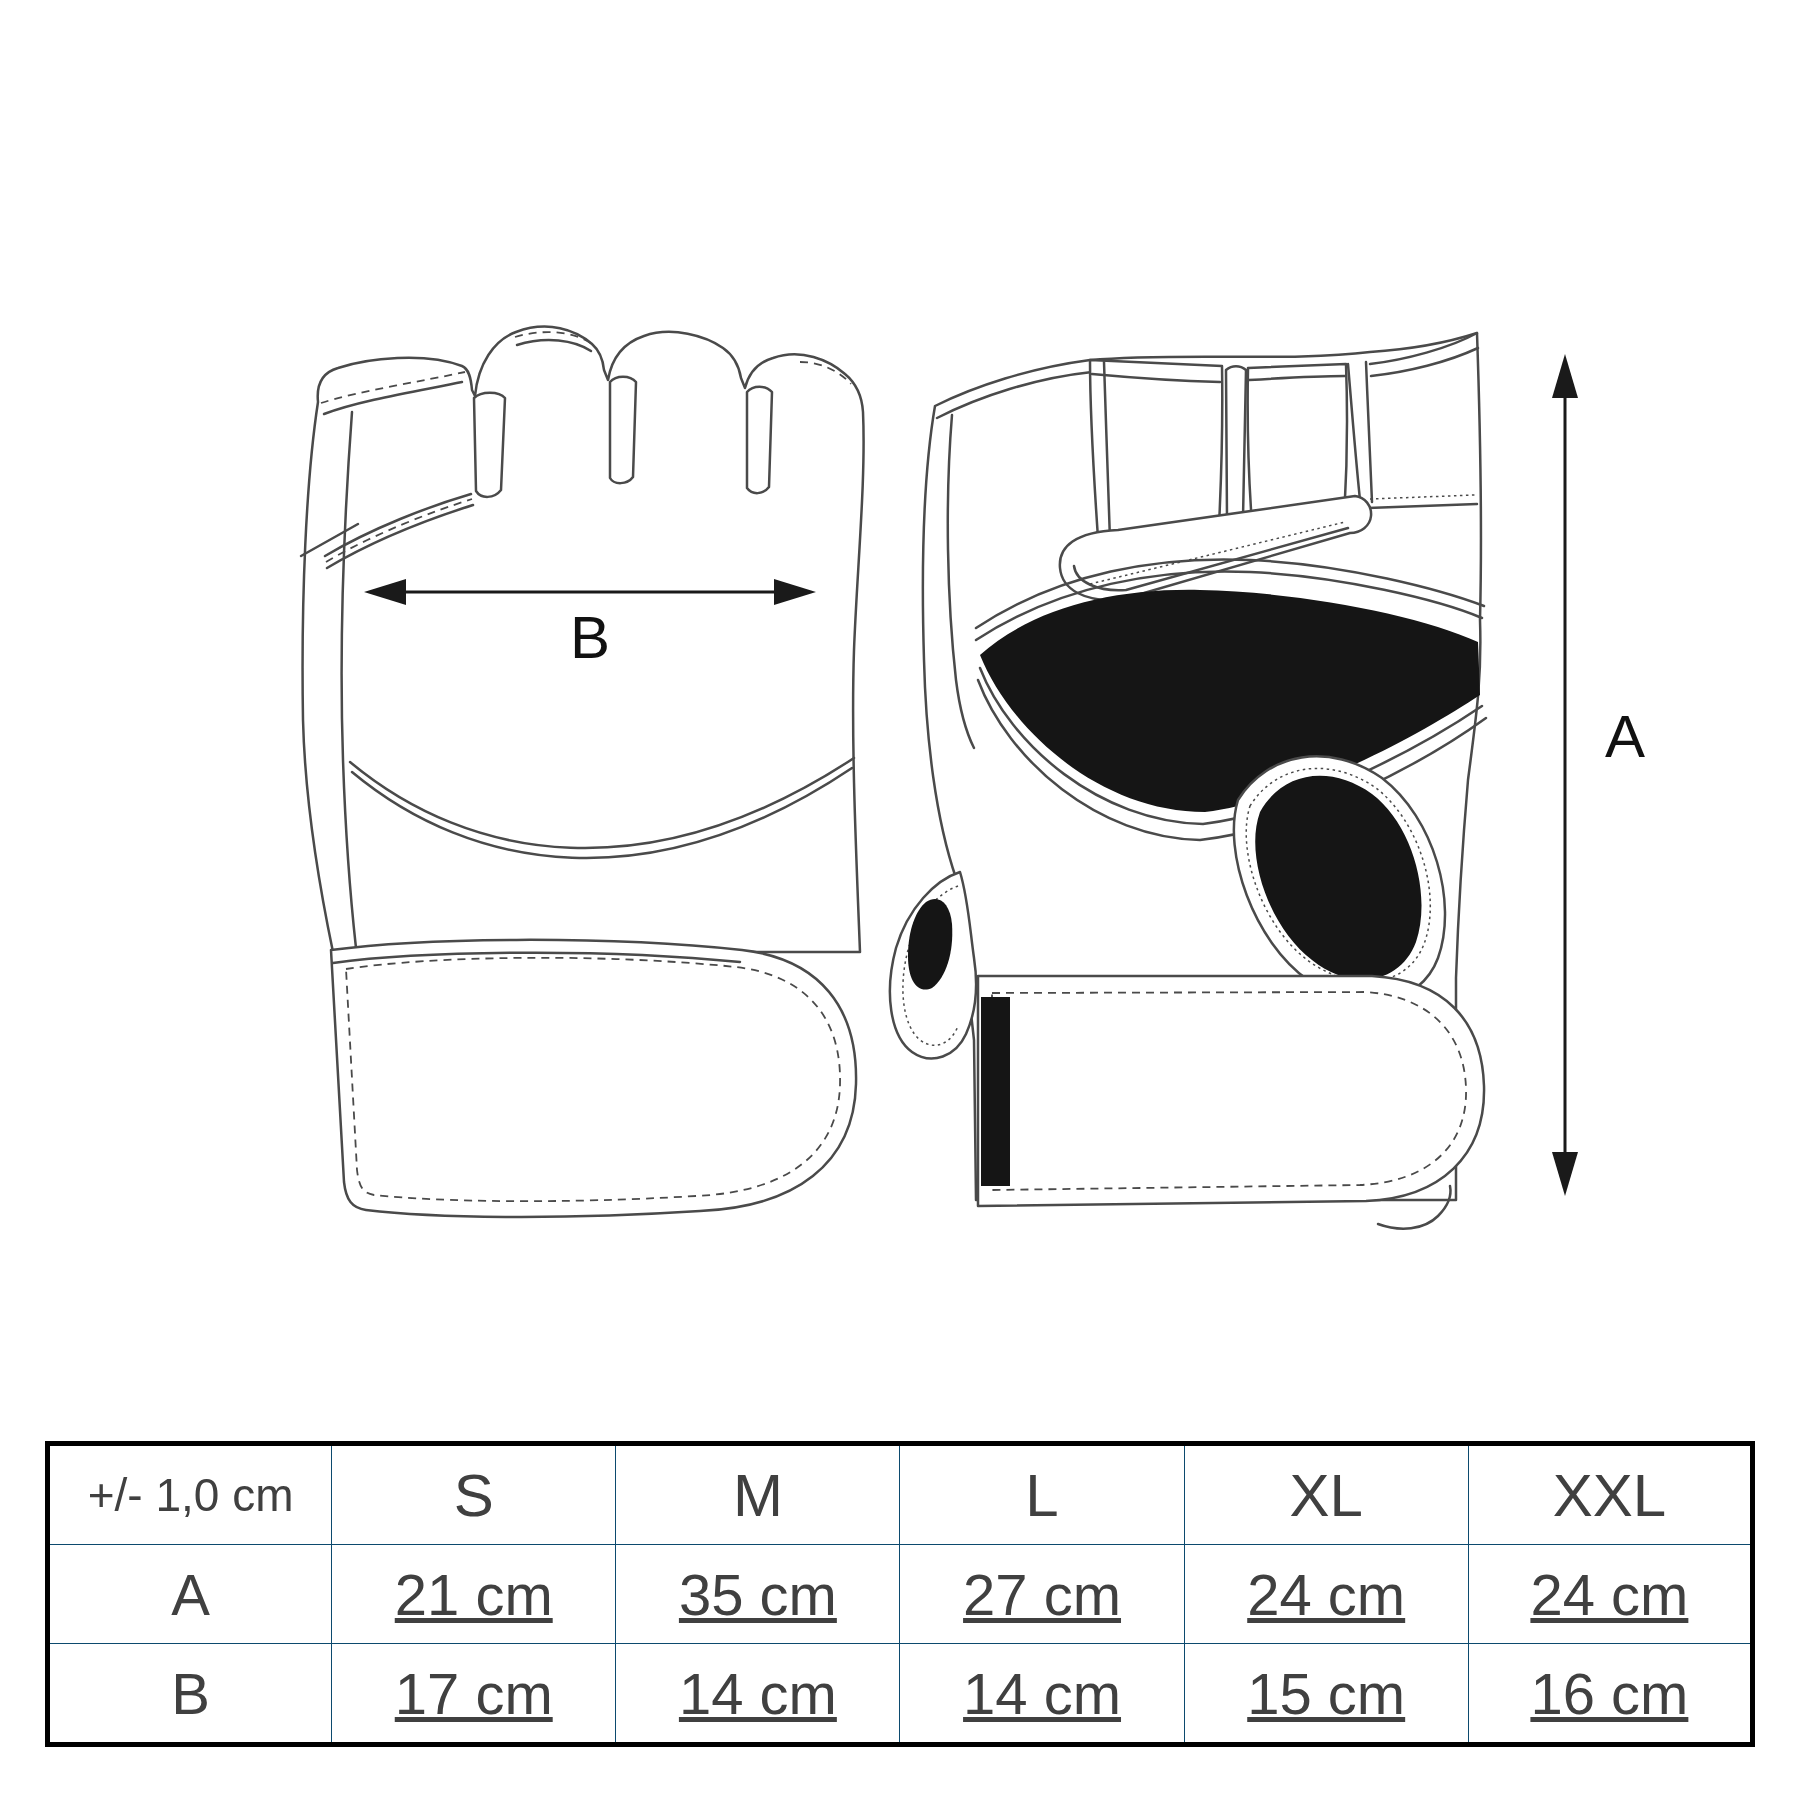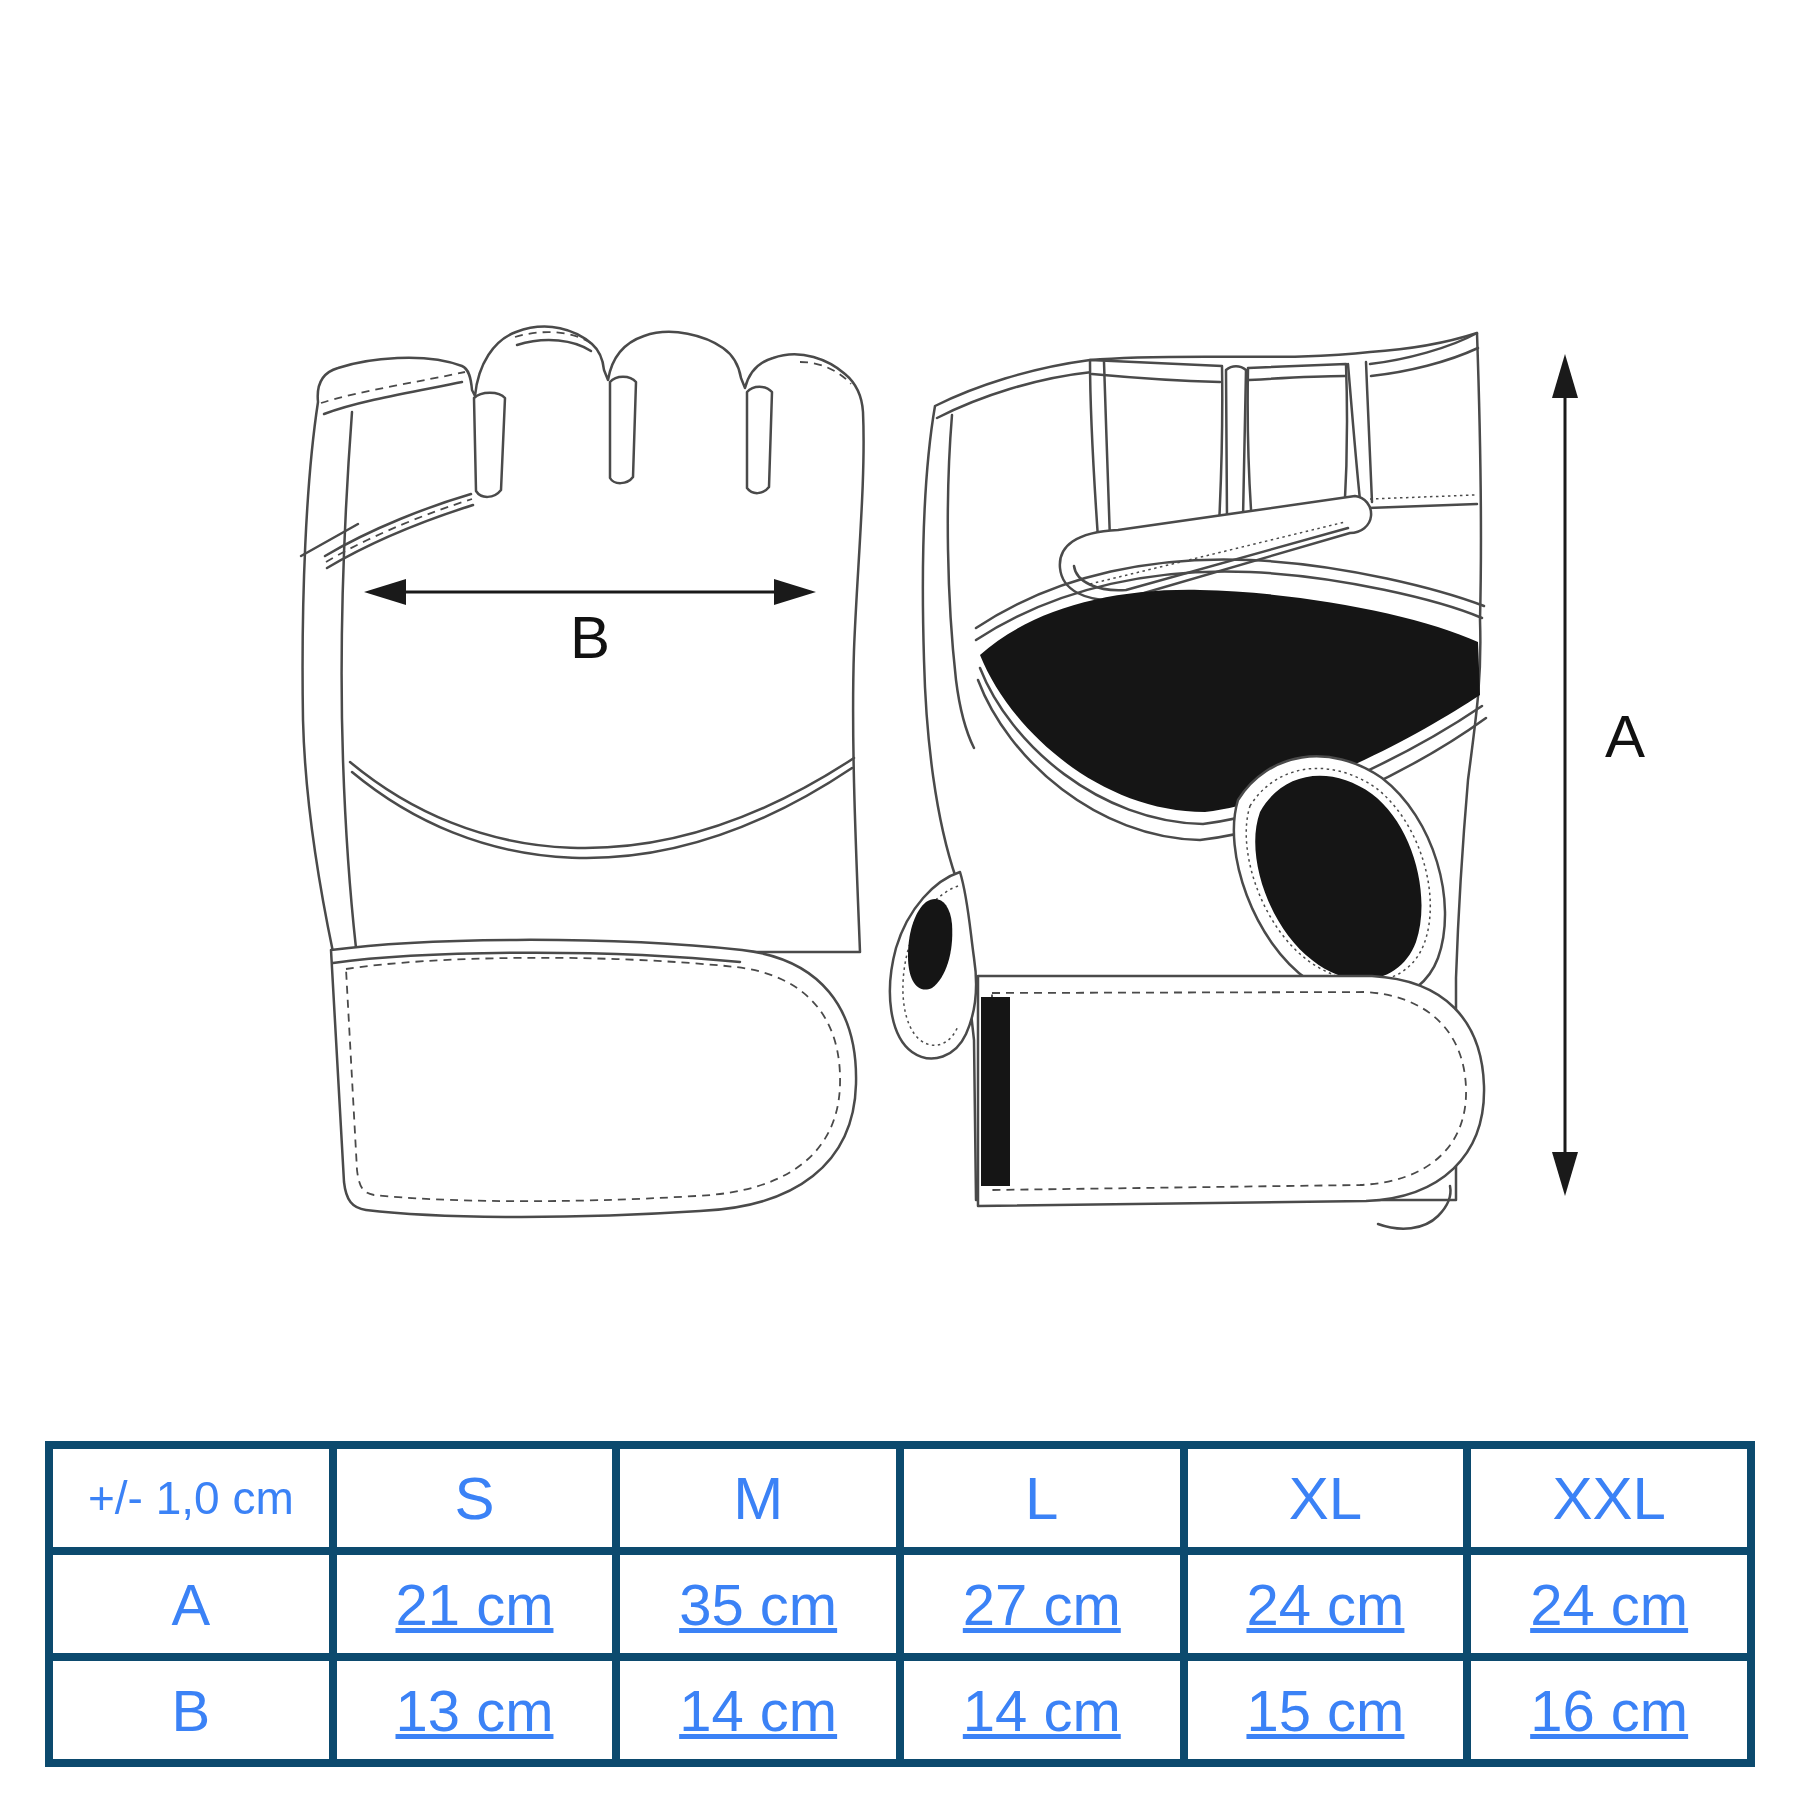--- a/index.html
+++ b/index.html
@@ -8,22 +8,22 @@
   .gline{fill:none;stroke:#4a4a4a;stroke-width:2.5;stroke-linecap:round;stroke-linejoin:round;}
   .gfill{fill:#ffffff;stroke:#4a4a4a;stroke-width:2.5;stroke-linejoin:round;}
   .stitch{fill:none;stroke:#4a4a4a;stroke-width:1.8;stroke-dasharray:8 6;}
   .finestitch{fill:none;stroke:#4a4a4a;stroke-width:1.5;stroke-dasharray:2.5 3.5;}
   .blk{fill:#151515;stroke:none;}
   .arrow{stroke:#1a1a1a;stroke-width:3;fill:none;}
   .arrowhead{fill:#1a1a1a;stroke:none;}
   .dimlabel{font-family:"Liberation Sans",sans-serif;font-size:60px;fill:#111111;}
   #size-table{position:absolute;left:45px;top:1441px;width:1710px;height:296px;
     border-collapse:collapse;table-layout:fixed;background:#fff;}
-  #size-table td{border:8px solid #0c4a6e;text-align:center;vertical-align:middle;
-    color:#3b82f6;padding:0;height:98px;}
+  #size-table td{border:1px solid #0c4a6e;text-align:center;vertical-align:middle;
+    color:#404040;padding:0;height:98px;}
   #size-table{border:5px solid #000;}
   td.tol{font-size:46px;}
   td.size-head{font-size:60px;}
   td.rowlab{font-size:58px;}
   td.val{font-size:58px;text-decoration:underline;}
 </style>
 </head>
 <body>
 
 <svg id="art" viewBox="0 0 1800 1800">
@@ -163,20 +163,20 @@
     <tr>
       <td class="rowlab">A</td>
       <td class="val">21 cm</td>
       <td class="val">35 cm</td>
       <td class="val">27 cm</td>
       <td class="val">24 cm</td>
       <td class="val">24 cm</td>
     </tr>
     <tr>
       <td class="rowlab">B</td>
-      <td class="val">13 cm</td>
+      <td class="val">17 cm</td>
       <td class="val">14 cm</td>
       <td class="val">14 cm</td>
       <td class="val">15 cm</td>
       <td class="val">16 cm</td>
     </tr>
   </tbody>
 </table>
 
 </body></html>

